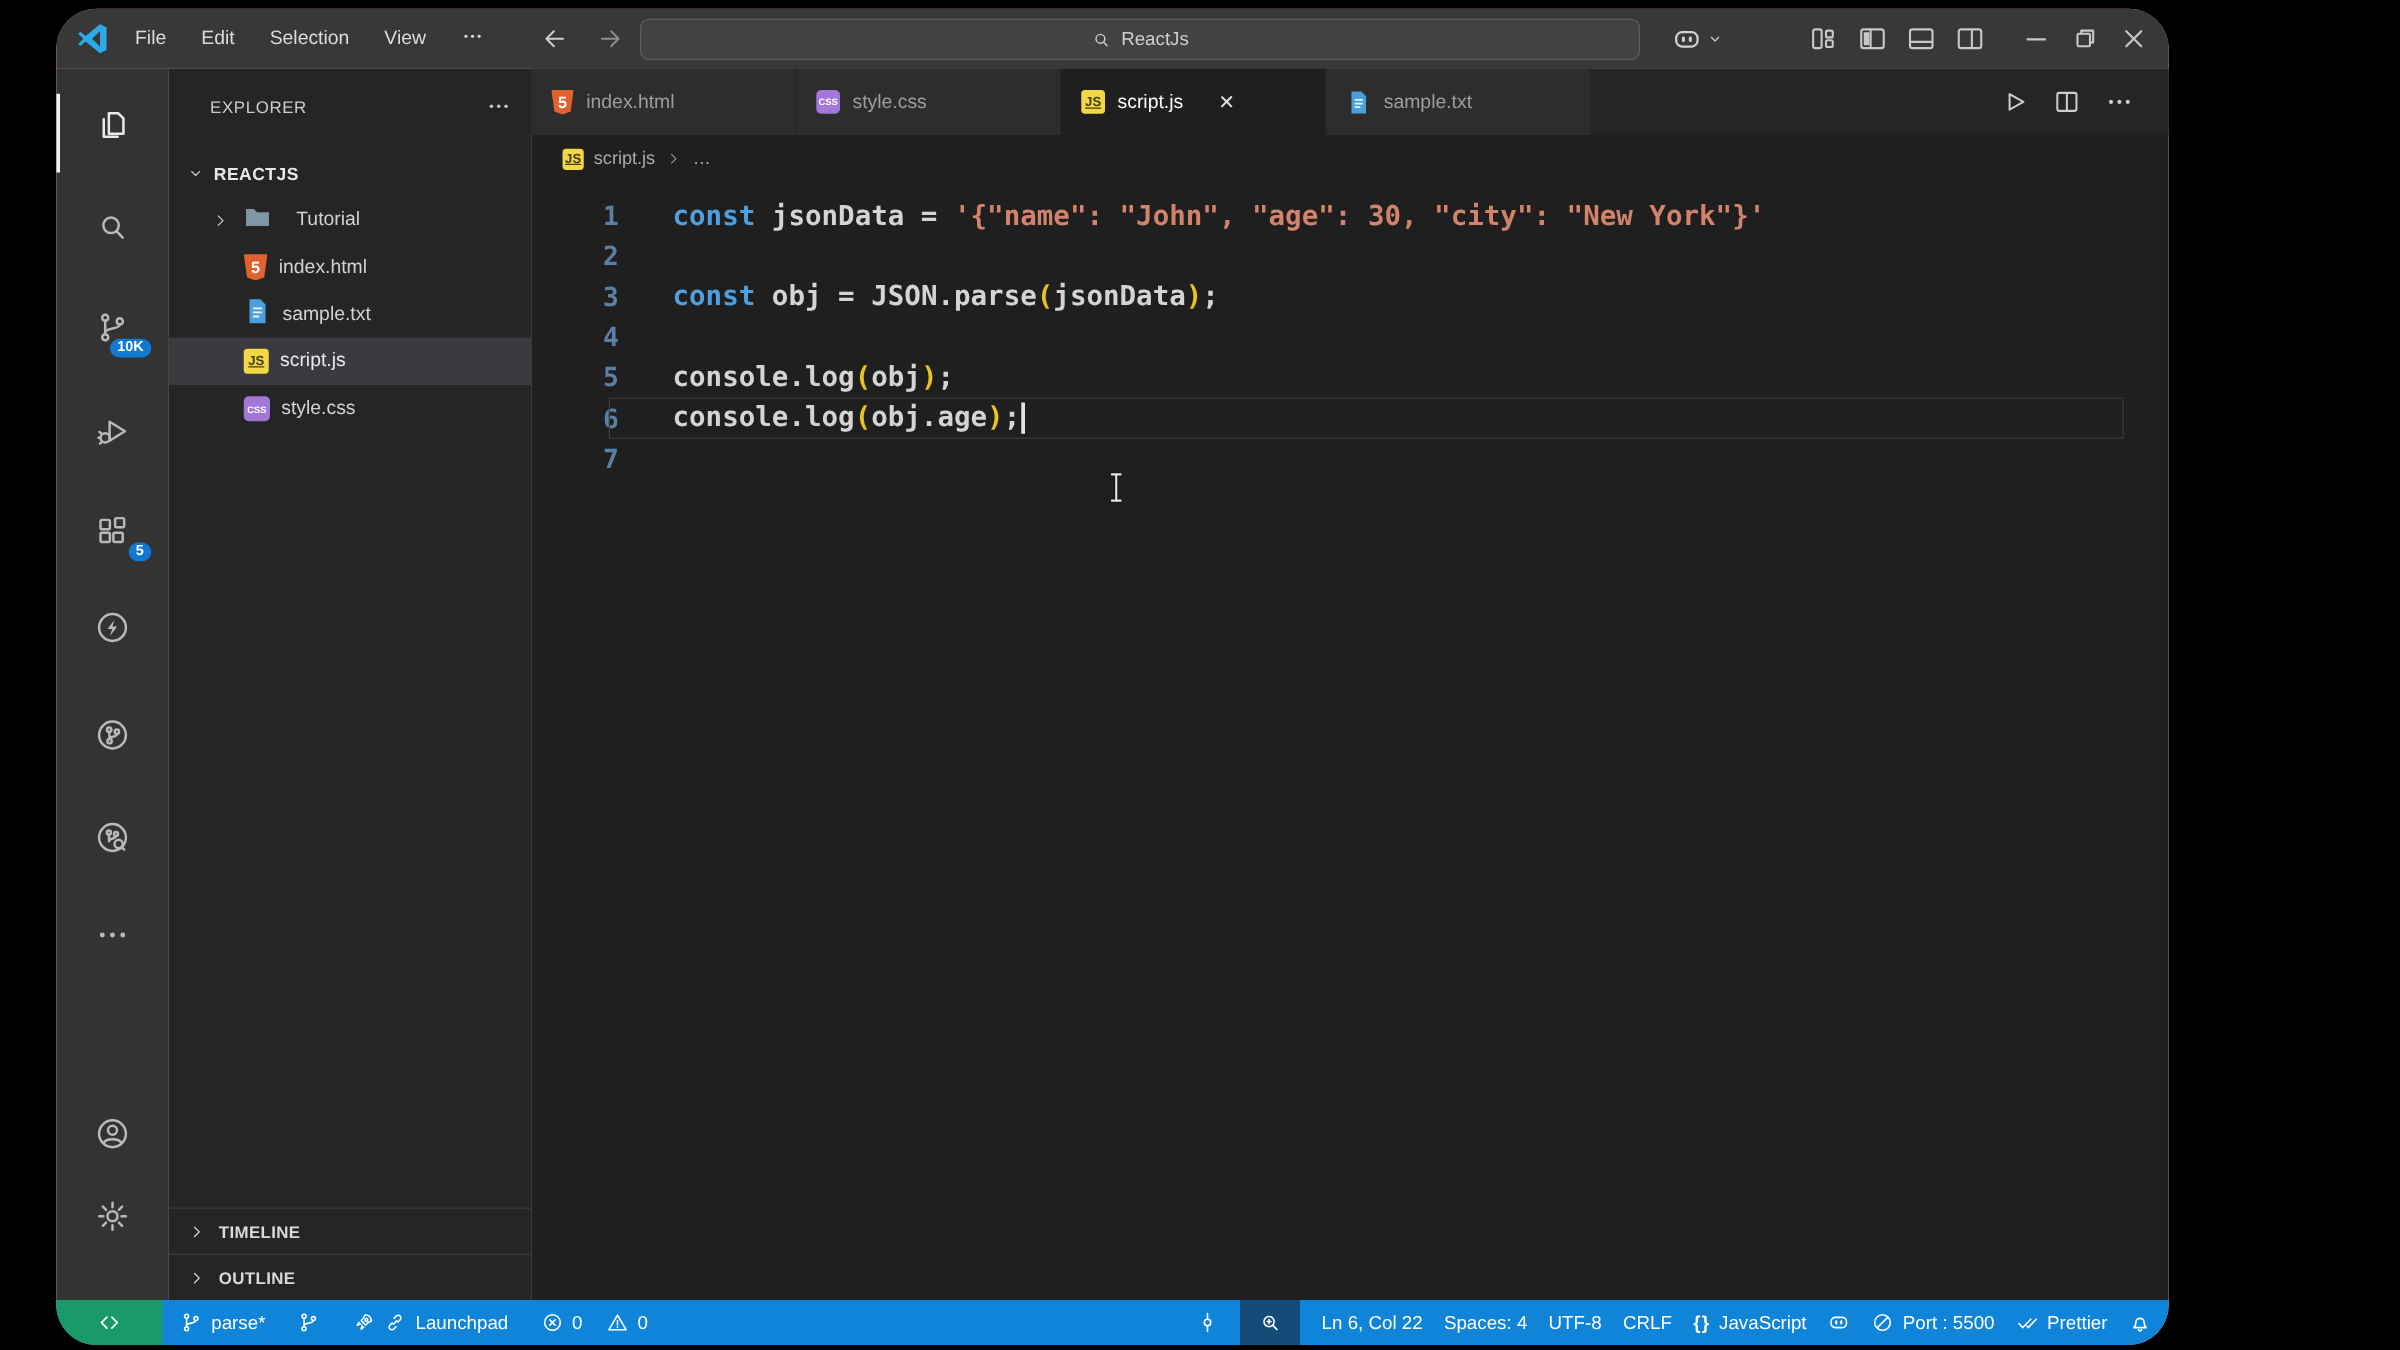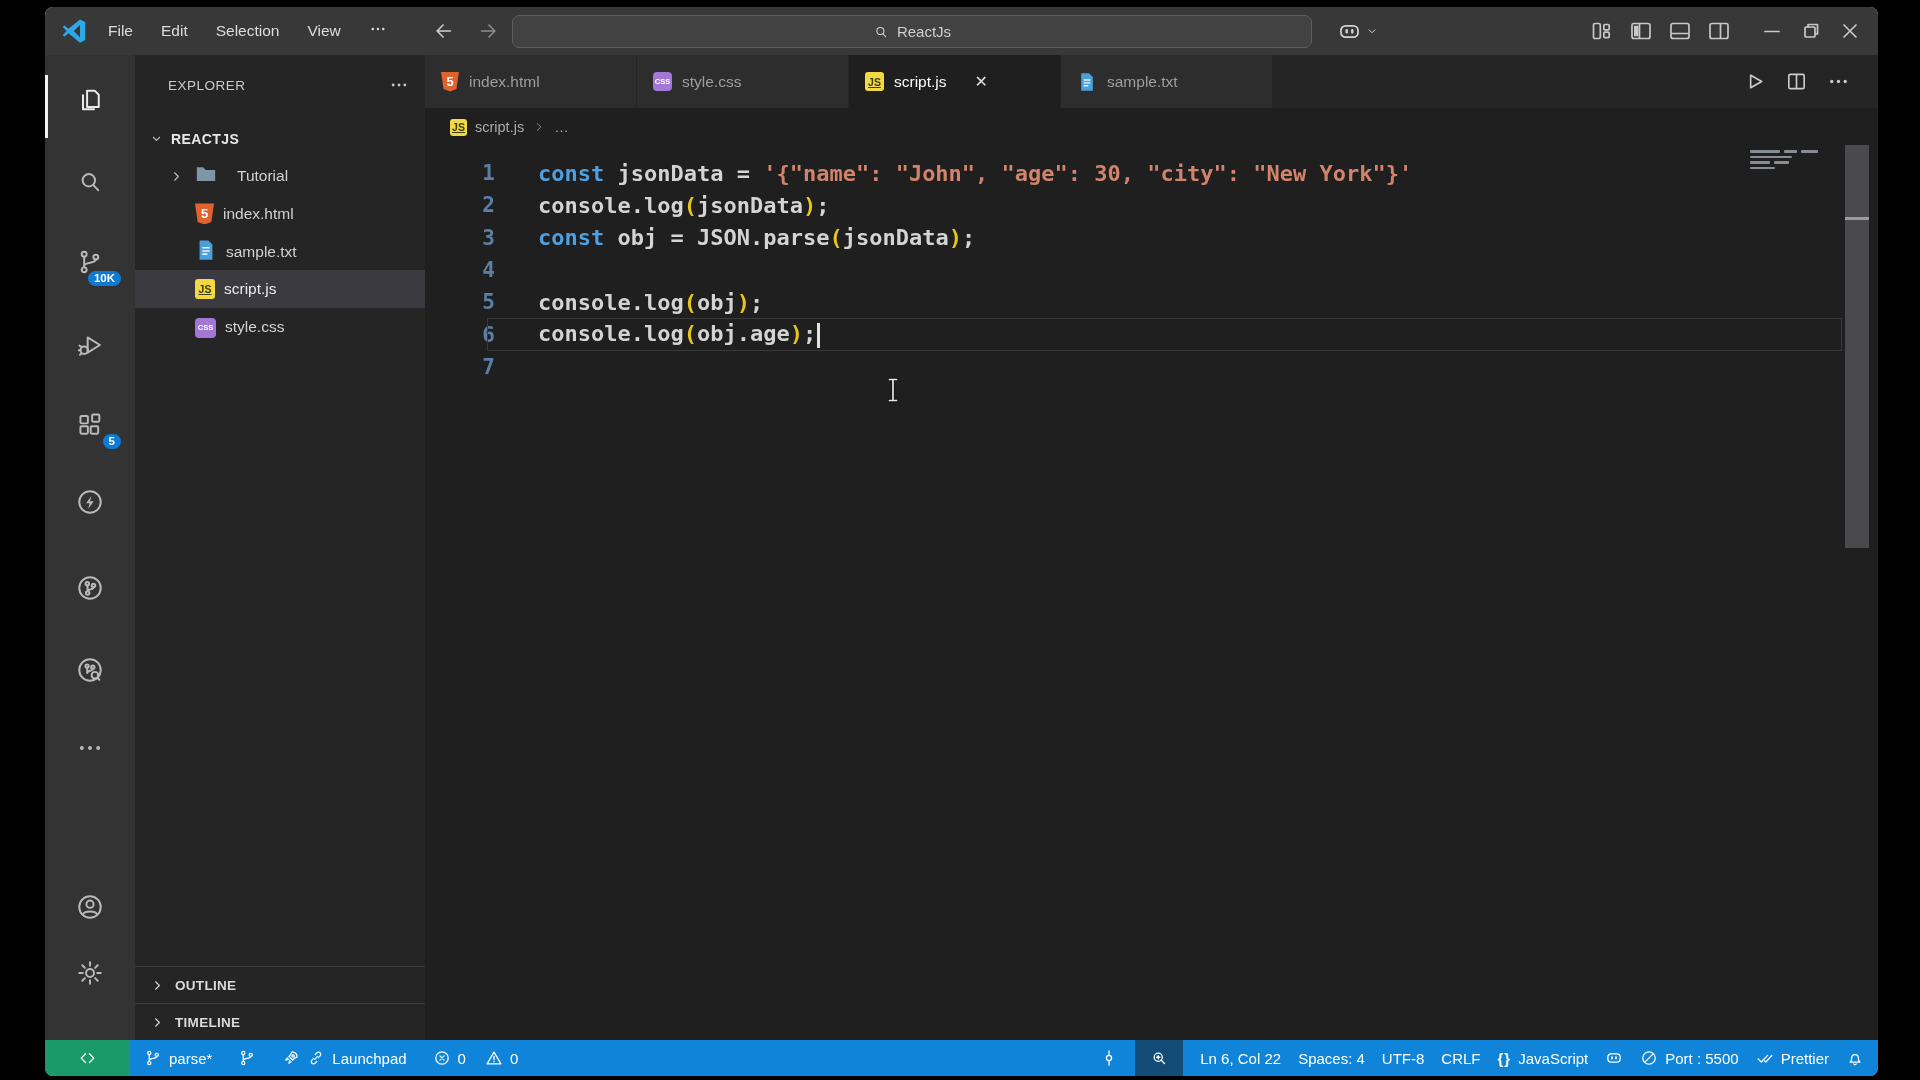--- a/index.html
+++ b/index.html
@@ -1,20 +1,20 @@
 <!DOCTYPE html>
 <html><head>
 <meta charset="utf-8">
 <style>
   * { margin:0; padding:0; box-sizing:border-box; }
   html,body { width:1920px; height:1080px; background:#000; overflow:hidden;
               font-family:"Liberation Sans",sans-serif; }
 
-  .window { position:absolute; left:45px; top:7px; width:1833px; height:1069px;
-            background:#fca5a5; border-radius:8px; overflow:hidden; }
+  .window { position:absolute; left:45px; top:7px; width:1690px; height:1069px;
+            background:#fca5a5; border-radius:32px; overflow:hidden; }
 
   
   .titlebar { position:relative; height:48px; background:#383838; }
   .logo { position:absolute; left:14px; top:9px; width:30px; height:30px; }
   .logo svg { width:100%; height:100%; }
   .menus { position:absolute; left:52px; top:0; height:48px; display:flex; align-items:center; gap:6px; }
   .menu { padding:4px 11px; color:#dcdcdc; font-size:15.5px; }
   .menu .ic svg { width:18px; height:18px; }
   .navarrows { position:absolute; left:388px; top:0; height:48px; display:flex; align-items:center; gap:22px; }
   .navarrows .ic svg { width:22px; height:22px; }
@@ -388,29 +388,29 @@
       <span style="margin-left:9px">style.css</span>
           </div>
         </div>
       <div class="sb-sections">
         <div class="section">
           <span class="chev ic">
               <svg viewBox="0 0 24 24" fill="none" stroke="currentColor" stroke-width="1.7" stroke-linecap="round" stroke-linejoin="round">
                 <path d="M9 6l6 6-6 6"></path>
               </svg>
             </span>
-          <span>OUTLINE</span>
+          <span>TIMELINE</span>
         </div>
         <div class="section">
           <span class="chev ic">
               <svg viewBox="0 0 24 24" fill="none" stroke="currentColor" stroke-width="1.7" stroke-linecap="round" stroke-linejoin="round">
                 <path d="M9 6l6 6-6 6"></path>
               </svg>
             </span>
-          <span>TIMELINE</span>
+          <span>OUTLINE</span>
         </div>
       </div>
     </div>
 
     <div class="editor">
       <div class="tabsbar">
           <div class="tab">
        <span class="fi fi-html">5</span>
             <span>index.html</span>
 
@@ -466,21 +466,20 @@
           </span>
         <span>…</span>
       </div>
       <div class="code">
           <div class="line">
        <span class="ln">1</span>
        <span class="lc"><span class="tk-k">const</span><span class="tk-v"> jsonData </span><span class="tk-v">= </span><span class="tk-s">'{"name": "John", "age": 30, "city": "New York"}'</span></span>
      </div>
           <div class="line">
        <span class="ln">2</span>
-       <span class="lc"><span class="tk-v">console.log</span><span class="tk-p">(</span><span class="tk-v">jsonData</span><span class="tk-p">)</span><span class="tk-v">;</span></span>
      </div>
           <div class="line">
        <span class="ln">3</span>
        <span class="lc"><span class="tk-k">const</span><span class="tk-v"> obj </span><span class="tk-v">= </span><span class="tk-v">JSON.parse</span><span class="tk-p">(</span><span class="tk-v">jsonData</span><span class="tk-p">)</span><span class="tk-v">;</span></span>
      </div>
           <div class="line">
        <span class="ln">4</span>
        <span class="lc"></span>
      </div>
           <div class="line">

